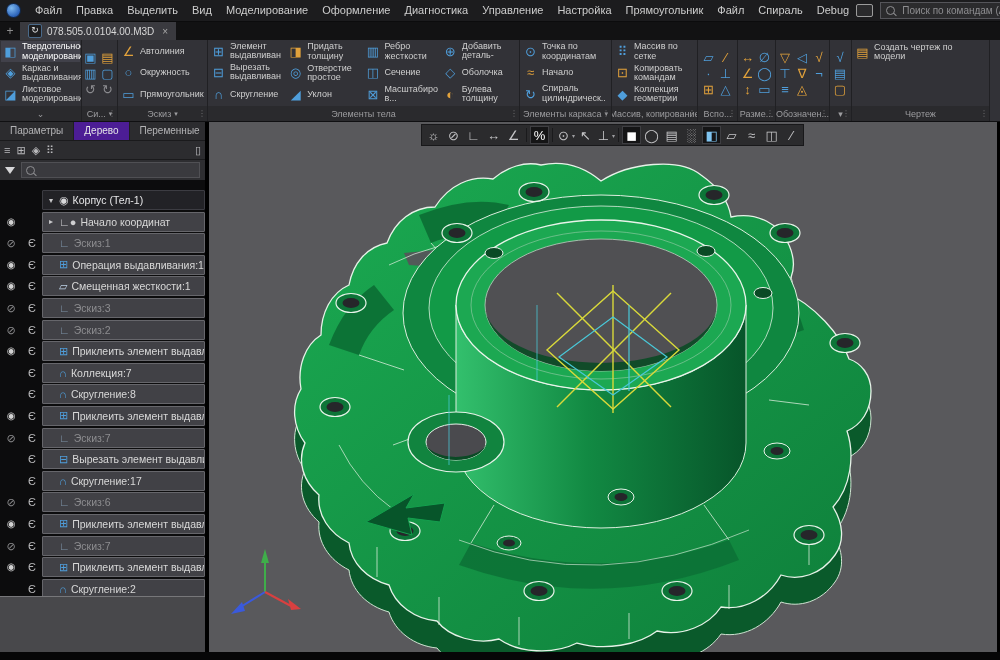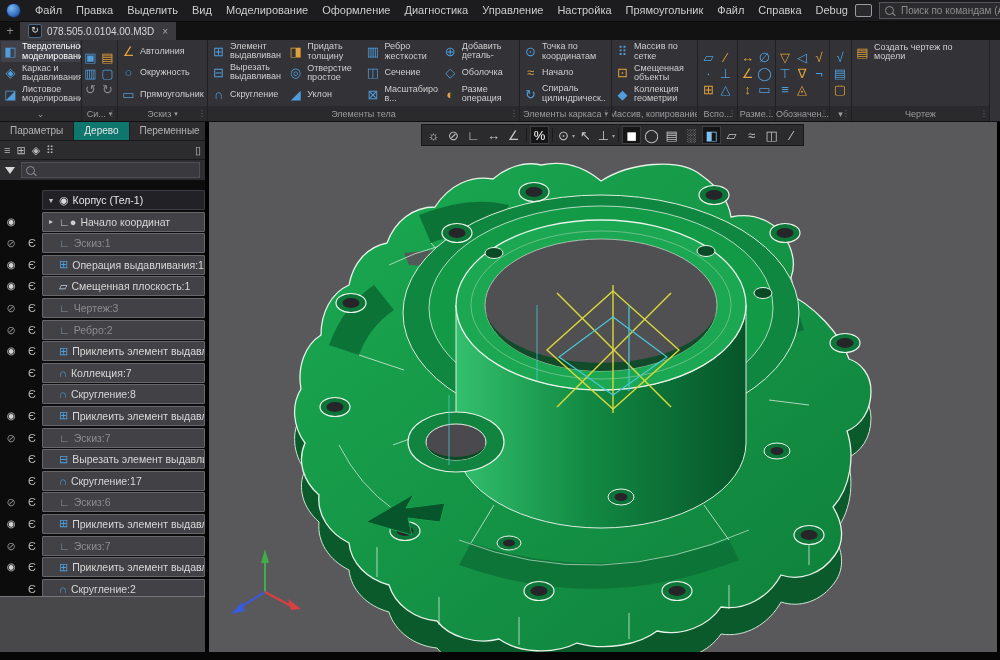--- a/index.html
+++ b/index.html
@@ -45,21 +45,21 @@
   .rbtn .rlabel{display:block;max-height:20px;overflow:hidden;word-break:break-word;}
   .ricon{font-size:13px;width:15px;flex:0 0 auto;text-align:center;line-height:15px;}
   .rcols{display:flex;width:100%;}
   .rcol{display:flex;flex-direction:column;flex:1;overflow:hidden;}
   .rgrid{display:grid;gap:1px;align-content:center;justify-content:center;width:100%;}
   .gicon{width:15px;height:15px;font-size:11px;line-height:15px;text-align:center;}
   
   .left-panel{position:absolute;left:0;top:122px;width:207px;bottom:0;background:#0c0c0d;border-right:2px solid #000;box-sizing:border-box;}
   .panel-tabs{display:flex;height:18px;background:#2c2c2f;align-items:stretch;border-bottom:1px solid #1a1a1c;}
   .panel-tab{font-size:10px;color:#b4b4b6;padding:0 10px;line-height:18px;border-right:1px solid #1f1f22;}
-  .panel-tab.active{background:#0f766e;color:#e4e4e6;}
+  .panel-tab.active{background:#4c1d95;color:#e4e4e6;}
   .panel-gear{margin-left:auto;color:#c9c9cb;font-size:12px;line-height:18px;padding:0 4px;}
   .panel-icons{display:flex;height:18px;background:#2c2c2f;align-items:center;gap:6px;padding:0 4px;border-bottom:1px solid #1a1a1c;}
   .pi{color:#b9b9bc;font-size:11px;}
   .pi.trash{margin-left:auto;}
   .filter-row{display:flex;height:20px;background:#2e2e31;align-items:center;gap:6px;padding:0 5px;border-bottom:1px solid #151517;}
   .funnel{width:0;height:0;border-left:5px solid transparent;border-right:5px solid transparent;border-top:7px solid #d6d6d8;flex:0 0 auto;}
   .filter-input{flex:1;display:flex;align-items:center;gap:5px;background:#3a3a3e;height:14px;border:1px solid #505054;padding:0 4px;}
   .filter-input input{background:transparent;border:0;outline:0;width:100%;color:#cfcfcf;font-size:10px;font-family:inherit;}
   .tree{position:absolute;left:0;top:58px;right:0;bottom:63px;overflow:hidden;background:#0c0c0d;padding-top:10px;box-sizing:border-box;}
   .trow{display:flex;align-items:stretch;height:20px;margin-bottom:1.6px;}
@@ -95,21 +95,21 @@
       <span class="menu-item">Правка</span>
       <span class="menu-item">Выделить</span>
       <span class="menu-item">Вид</span>
       <span class="menu-item">Моделирование</span>
       <span class="menu-item">Оформление</span>
       <span class="menu-item">Диагностика</span>
       <span class="menu-item">Управление</span>
       <span class="menu-item">Настройка</span>
       <span class="menu-item">Прямоугольник</span>
       <span class="menu-item">Файл</span>
-      <span class="menu-item">Справка</span>
+      <span class="menu-item">Спираль</span>
       <span class="menu-item">Debug</span>
     </span>
   <span class="tb-right">
     <span class="monitor-icon"></span>
     <span class="search-box">
       <span class="mag"></span>
       <input placeholder="Поиск по командам (Alt+/)" style="">
     </span>
 
   </span>
@@ -235,21 +235,21 @@
             <div class="rbtn">
               <span class="ricon" style="color: rgb(79, 158, 219);">⊕</span>
               <span class="rlabel">Добавить деталь-заготов...</span>
             </div>
             <div class="rbtn">
               <span class="ricon" style="color: rgb(79, 158, 219);">◇</span>
               <span class="rlabel">Оболочка</span>
             </div>
             <div class="rbtn">
               <span class="ricon" style="color: rgb(226, 162, 59);">◐</span>
-              <span class="rlabel">Разме операция</span>
+              <span class="rlabel">Булева толщину</span>
             </div>
           </div>
         </div>
       </div>
       <div class="rfooter">
         <span>Элементы тела</span>
         <span class="handle">⋮</span>
       </div>
     </div>
     <div class="rsection rs-wireframe">
@@ -277,21 +277,21 @@
     </div>
     <div class="rsection rs-array">
       <div class="rcontent">
         <div class="rlist">
           <div class="rbtn">
             <span class="ricon" style="color: rgb(79, 158, 219);">⠿</span>
             <span class="rlabel">Массив по сетке</span>
           </div>
           <div class="rbtn">
             <span class="ricon" style="color: rgb(226, 162, 59);">⊡</span>
-            <span class="rlabel">Смещенная объекты</span>
+            <span class="rlabel">Копировать командам</span>
           </div>
           <div class="rbtn">
             <span class="ricon" style="color: rgb(79, 158, 219);">◆</span>
             <span class="rlabel">Коллекция геометрии</span>
           </div>
         </div>
       </div>
       <div class="rfooter">
         <span>Массив, копирование</span>
         <span class="handle">⋮</span>
@@ -433,39 +433,39 @@
           <span class="ticon" style="color: rgb(79, 158, 219);">⊞</span>
           <span>Операция выдавливания:1</span>
         </div>
       </div>
       <div class="trow">
         <span class="tcell-eye">◉</span>
         <span class="tcell-marker">Є</span>
         <div class="tbox">
           <span class="texp"></span>
           <span class="ticon" style="color: rgb(188, 208, 228);">▱</span>
-          <span>Смещенная плоскость:1</span>
+          <span>Смещенная жесткости:1</span>
         </div>
       </div>
       <div class="trow">
         <span class="tcell-eye hidden-eye">⊘</span>
         <span class="tcell-marker">Є</span>
         <div class="tbox dimmed">
           <span class="texp"></span>
           <span class="ticon" style="color: rgb(127, 148, 168);">∟</span>
-          <span>Чертеж:3</span>
+          <span>Эскиз:3</span>
         </div>
       </div>
       <div class="trow">
         <span class="tcell-eye hidden-eye">⊘</span>
         <span class="tcell-marker">Є</span>
         <div class="tbox dimmed">
           <span class="texp"></span>
           <span class="ticon" style="color: rgb(127, 148, 168);">∟</span>
-          <span>Ребро:2</span>
+          <span>Эскиз:2</span>
         </div>
       </div>
       <div class="trow">
         <span class="tcell-eye">◉</span>
         <span class="tcell-marker">Є</span>
         <div class="tbox">
           <span class="texp"></span>
           <span class="ticon" style="color: rgb(79, 158, 219);">⊞</span>
           <span>Приклеить элемент выдавливания:</span>
         </div>

